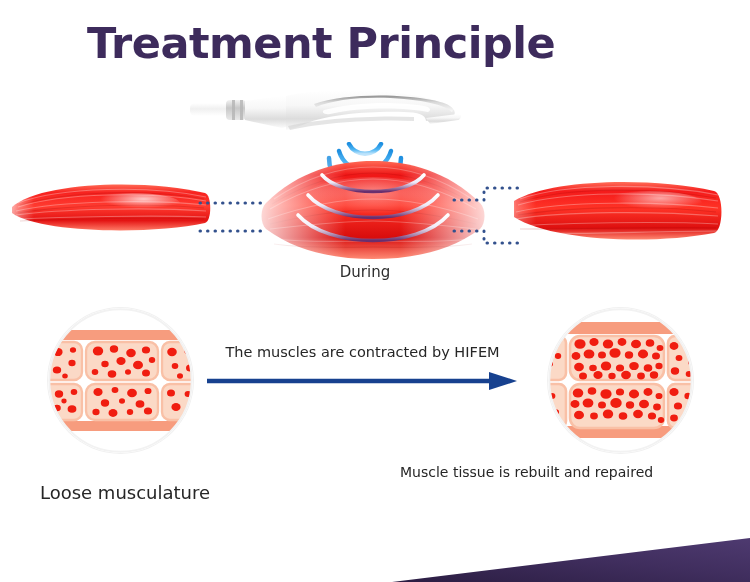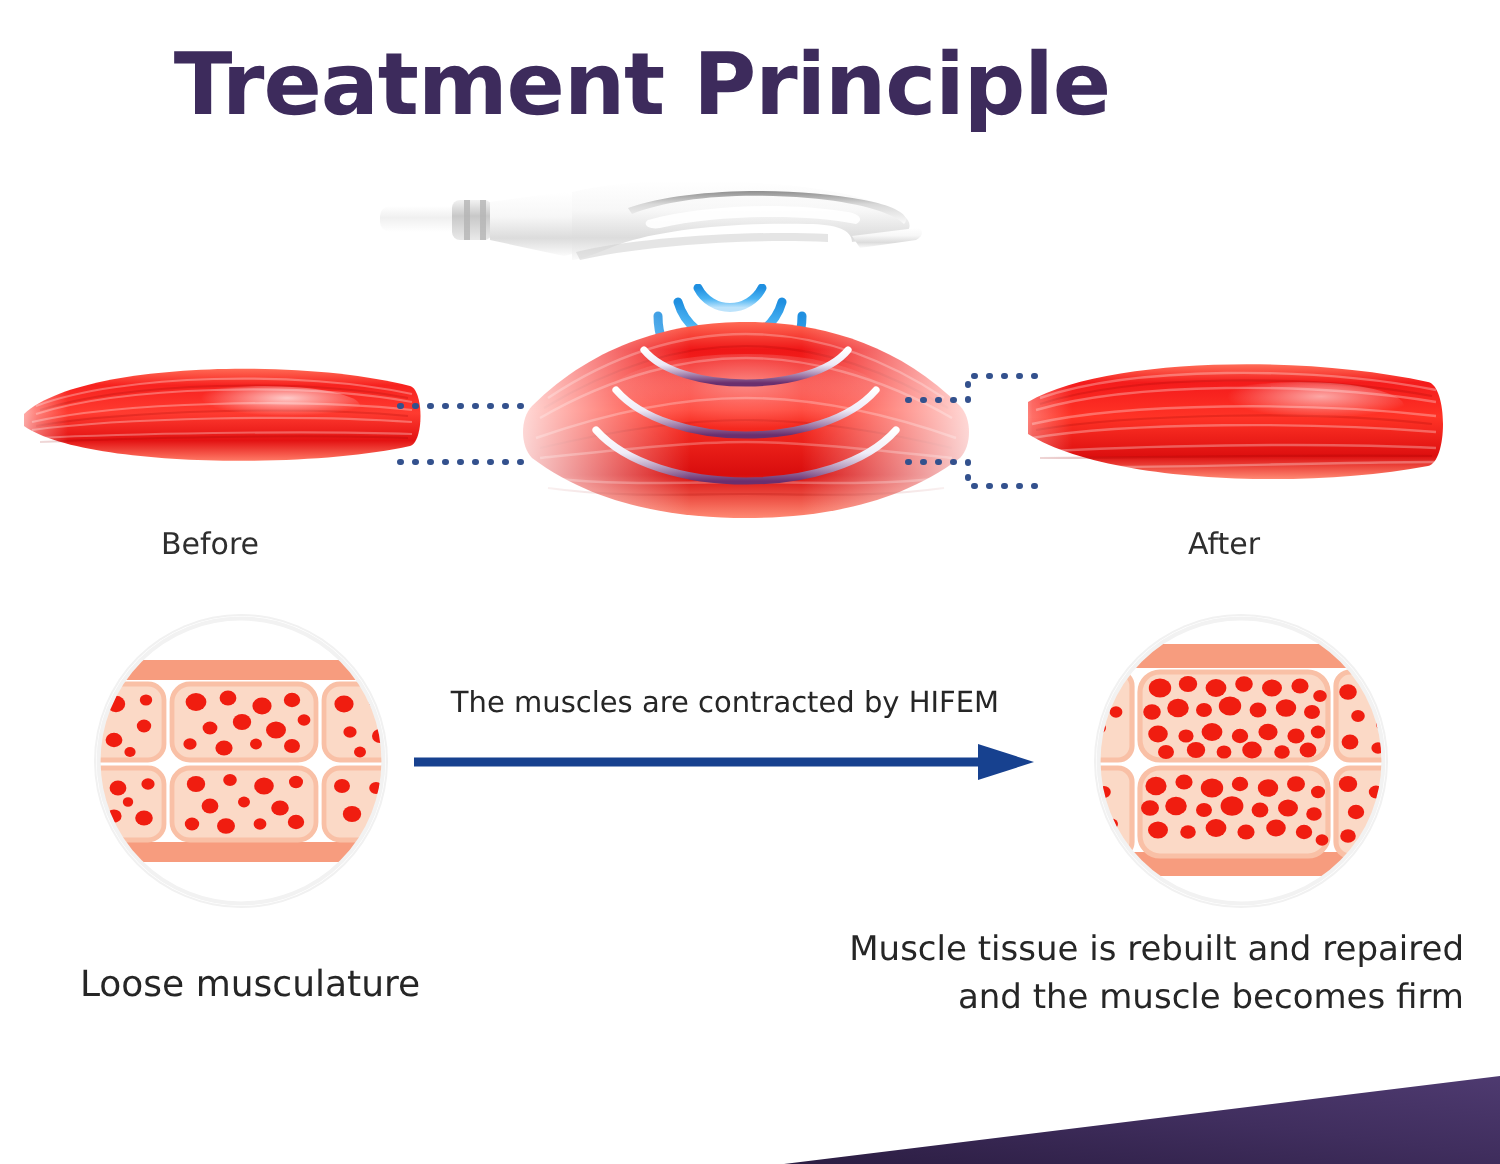--- a/index.html
+++ b/index.html
@@ -142,25 +142,25 @@
     top: 461px;
     width: 230px;
     text-align: center;
     font-size: 18px;
     color: #262626;
     font-family: "DejaVu Sans", "Liberation Sans", sans-serif;
     margin-top: 21px;
   }
   .caption-firm {
     position: absolute;
-    left: 390px;
+    left: 400px;
     top: 463px;
     width: 342px;
-    text-align: right;
-    font-size: 17px;
+    text-align: left;
+    font-size: 14px;
     line-height: 1.42;
     color: #262626;
     font-family: "DejaVu Sans", "Liberation Sans", sans-serif;
   }
   .caption-firm span { display: block; }
 
   
   .corner-wedge {
     position: absolute;
     left: 0;
@@ -396,22 +396,21 @@
   <div class="connector connector-right">
     <svg width="70" height="110" viewBox="0 0 70 110">
       <g stroke="#33518d" stroke-width="3" stroke-linecap="round" stroke-dasharray="0.5 7" fill="none">
         <path d="M2 45 H 32 L 32 33 H 68"></path>
         <path d="M2 76 H 32 L 32 88 H 68"></path>
       </g>
     </svg>
   </div>
 
   <div class="stage-labels">
-    <div class="stage-label lbl-before">Before</div>
-    <div class="stage-label lbl-after">After</div>
+    <div class="stage-label lbl-during">During</div>
   </div>
 
   <div class="tissue-circle tissue-loose">
     <svg width="145" height="145" viewBox="0 0 145 145">
       <defs>
         <clipPath id="clipLoose">
             <circle cx="72.5" cy="72.5" r="71"></circle>
           </clipPath>
       </defs>
       <g clip-path="url(#clipLoose)">
@@ -584,21 +583,20 @@
     <svg width="315" height="26" viewBox="0 0 315 26">
       <line x1="2" y1="13" x2="288" y2="13" stroke="#17418f" stroke-width="4.6"></line>
       <path d="M284 4 L312 13 L284 22 Z" fill="#17418f"></path>
     </svg>
   </div>
 
   <div class="caption-loose">Loose musculature</div>
 
   <div class="caption-firm">
     <span>Muscle tissue is rebuilt and repaired</span>
-    <span>and the muscle becomes firm</span>
   </div>
 
   <svg class="corner-wedge" width="750" height="582" viewBox="0 0 750 582">
     <defs>
       <linearGradient id="gWedge" x1="0" y1="1" x2="1" y2="0">
         <stop offset="0%" stop-color="#2b1d42"></stop>
         <stop offset="55%" stop-color="#402e5e"></stop>
         <stop offset="100%" stop-color="#4e3a70"></stop>
       </linearGradient>
     </defs>

